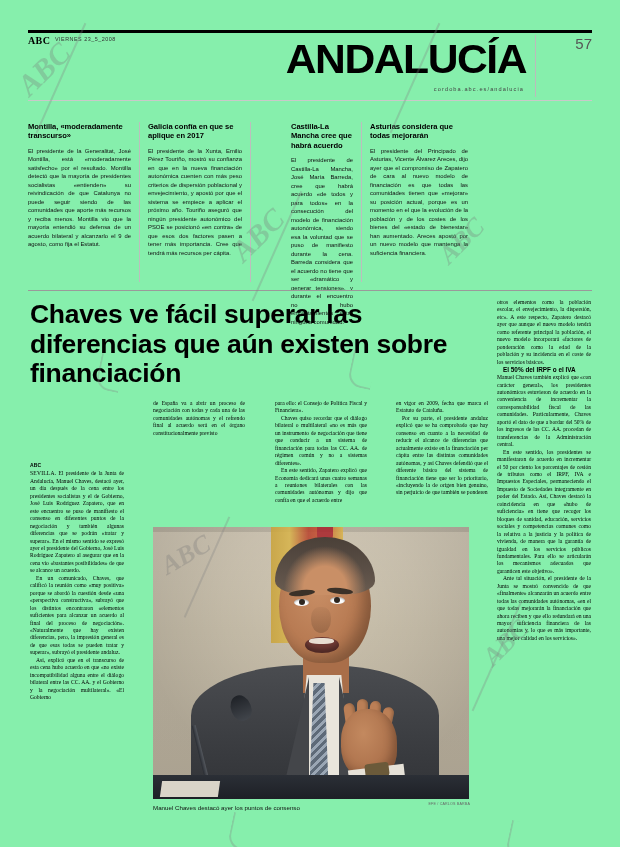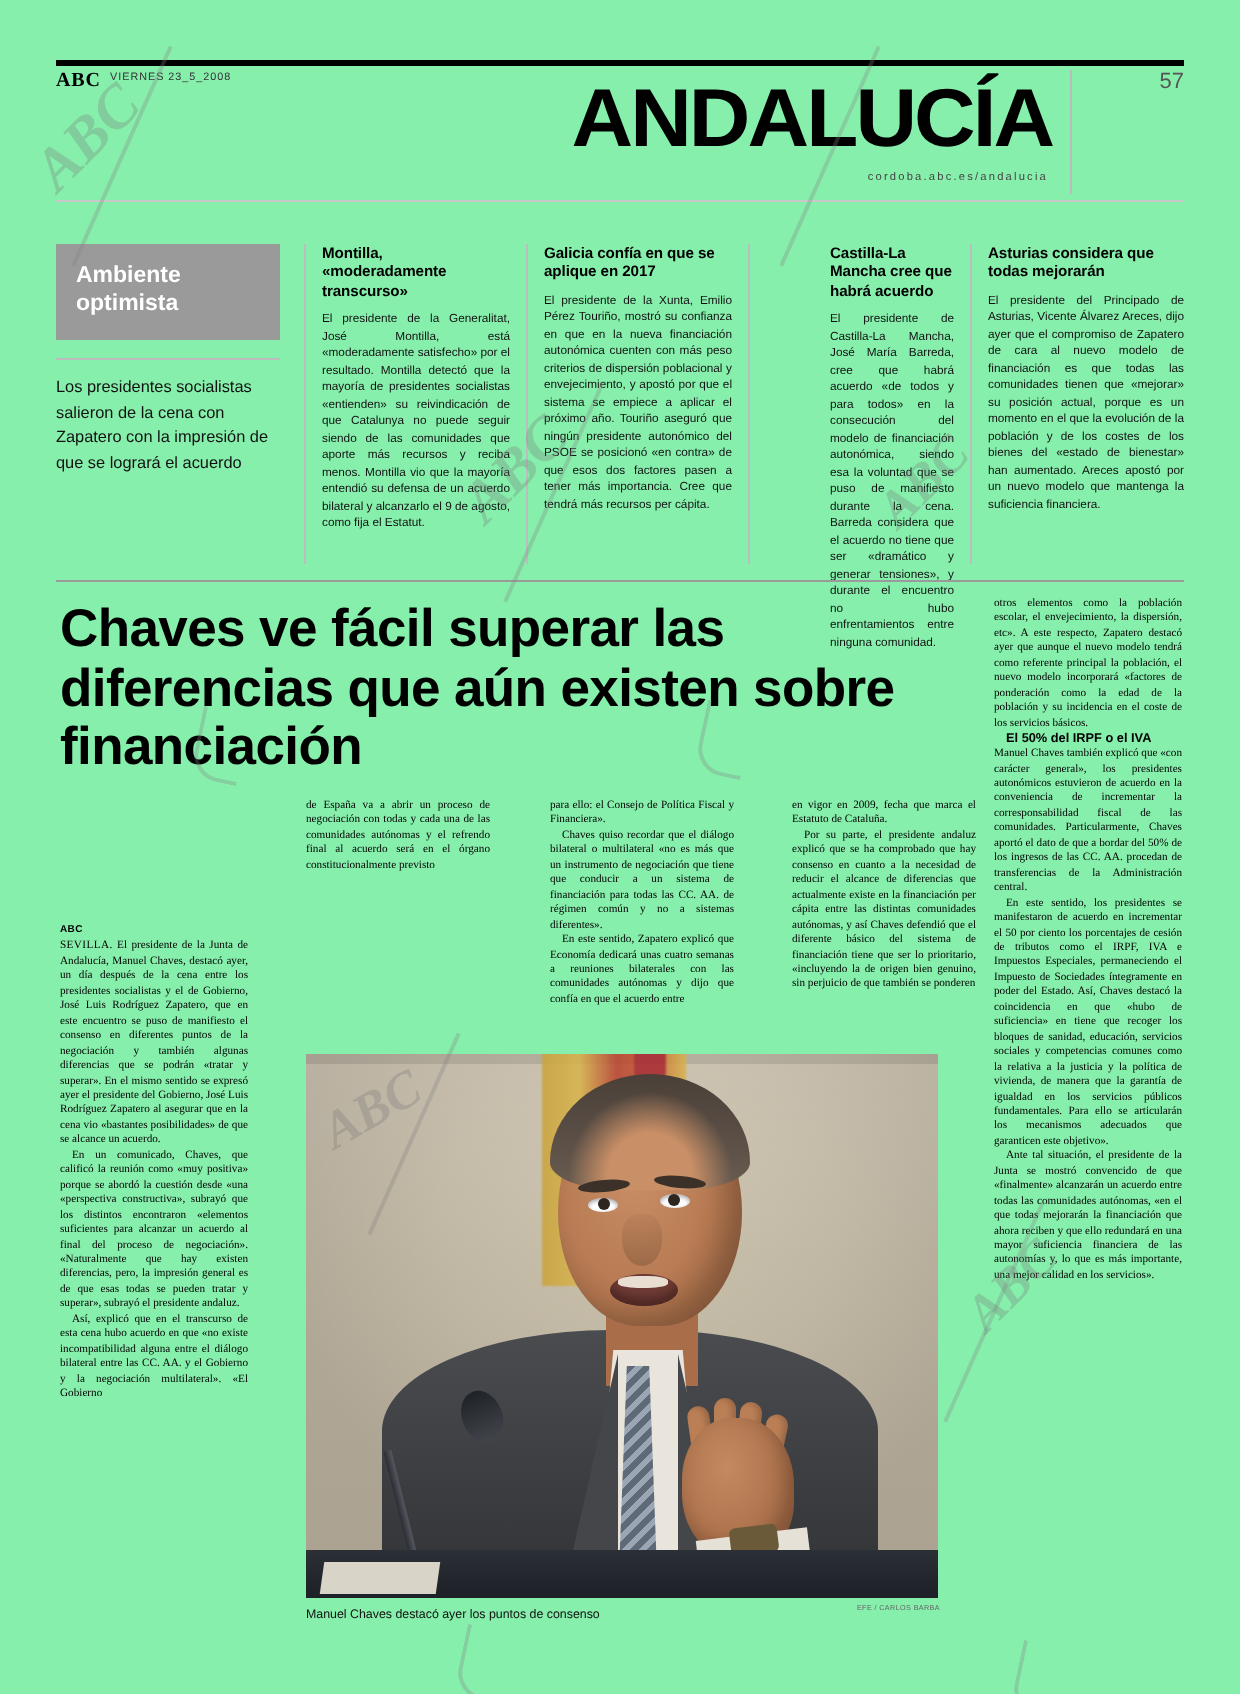--- a/index.html
+++ b/index.html
@@ -65,21 +65,21 @@
   .section-url {
     position: absolute;
     right: 68px; top: 51px;
     font-size: 5.6px;
     letter-spacing: 1.1px;
     color: #444;
   }
   .page-number {
     position: absolute;
     right: 0px; top: 0px;
-    font-size: 11px;
+    font-size: 15px;
     color: #555;
   }
   .vline-page {
     position: absolute;
     right: 56px; top: 0px;
     width: 1px; height: 62px;
     background: #bbb;
   }
   .rule-under-masthead {
     position: absolute;
@@ -468,25 +468,20 @@
     <div class="section-title">ANDALUCÍA</div>
     <div class="section-url">cordoba.abc.es/andalucia</div>
     <div class="vline-page"></div>
     <div class="page-number">57</div>
   </div>
 
   <div class="rule-under-masthead"></div>
 
   <div class="briefs">
 
-    <div class="brief-col lead">
-      <div class="lead-box">Ambiente optimista</div>
-      <div class="lead-rule"></div>
-      <div class="lead-text">Los presidentes socialistas salieron de la cena con Zapatero con la impresión de que se logrará el acuerdo</div>
-    </div>
 
     <div class="brief-col c1">
       <div class="brief-head">Montilla, «moderadamente transcurso»</div>
       <div class="brief-body">El presidente de la Generalitat, José Montilla, está «moderadamente satisfecho» por el resultado. Montilla detectó que la mayoría de presidentes socialistas «entienden» su reivindicación de que Catalunya no puede seguir siendo de las comunidades que aporte más recursos y reciba menos. Montilla vio que la mayoría entendió su defensa de un acuerdo bilateral y alcanzarlo el 9 de agosto, como fija el Estatut.</div>
     </div>
 
     <div class="brief-col c2">
       <div class="brief-head">Galicia confía en que se aplique en 2017</div>
       <div class="brief-body">El presidente de la Xunta, Emilio Pérez Touriño, mostró su confianza en que en la nueva financiación autonómica cuenten con más peso criterios de dispersión poblacional y envejecimiento, y apostó por que el sistema se empiece a aplicar el próximo año. Touriño aseguró que ningún presidente autonómico del PSOE se posicionó «en contra» de que esos dos factores pasen a tener más importancia. Cree que tendrá más recursos per cápita.</div>
     </div>

